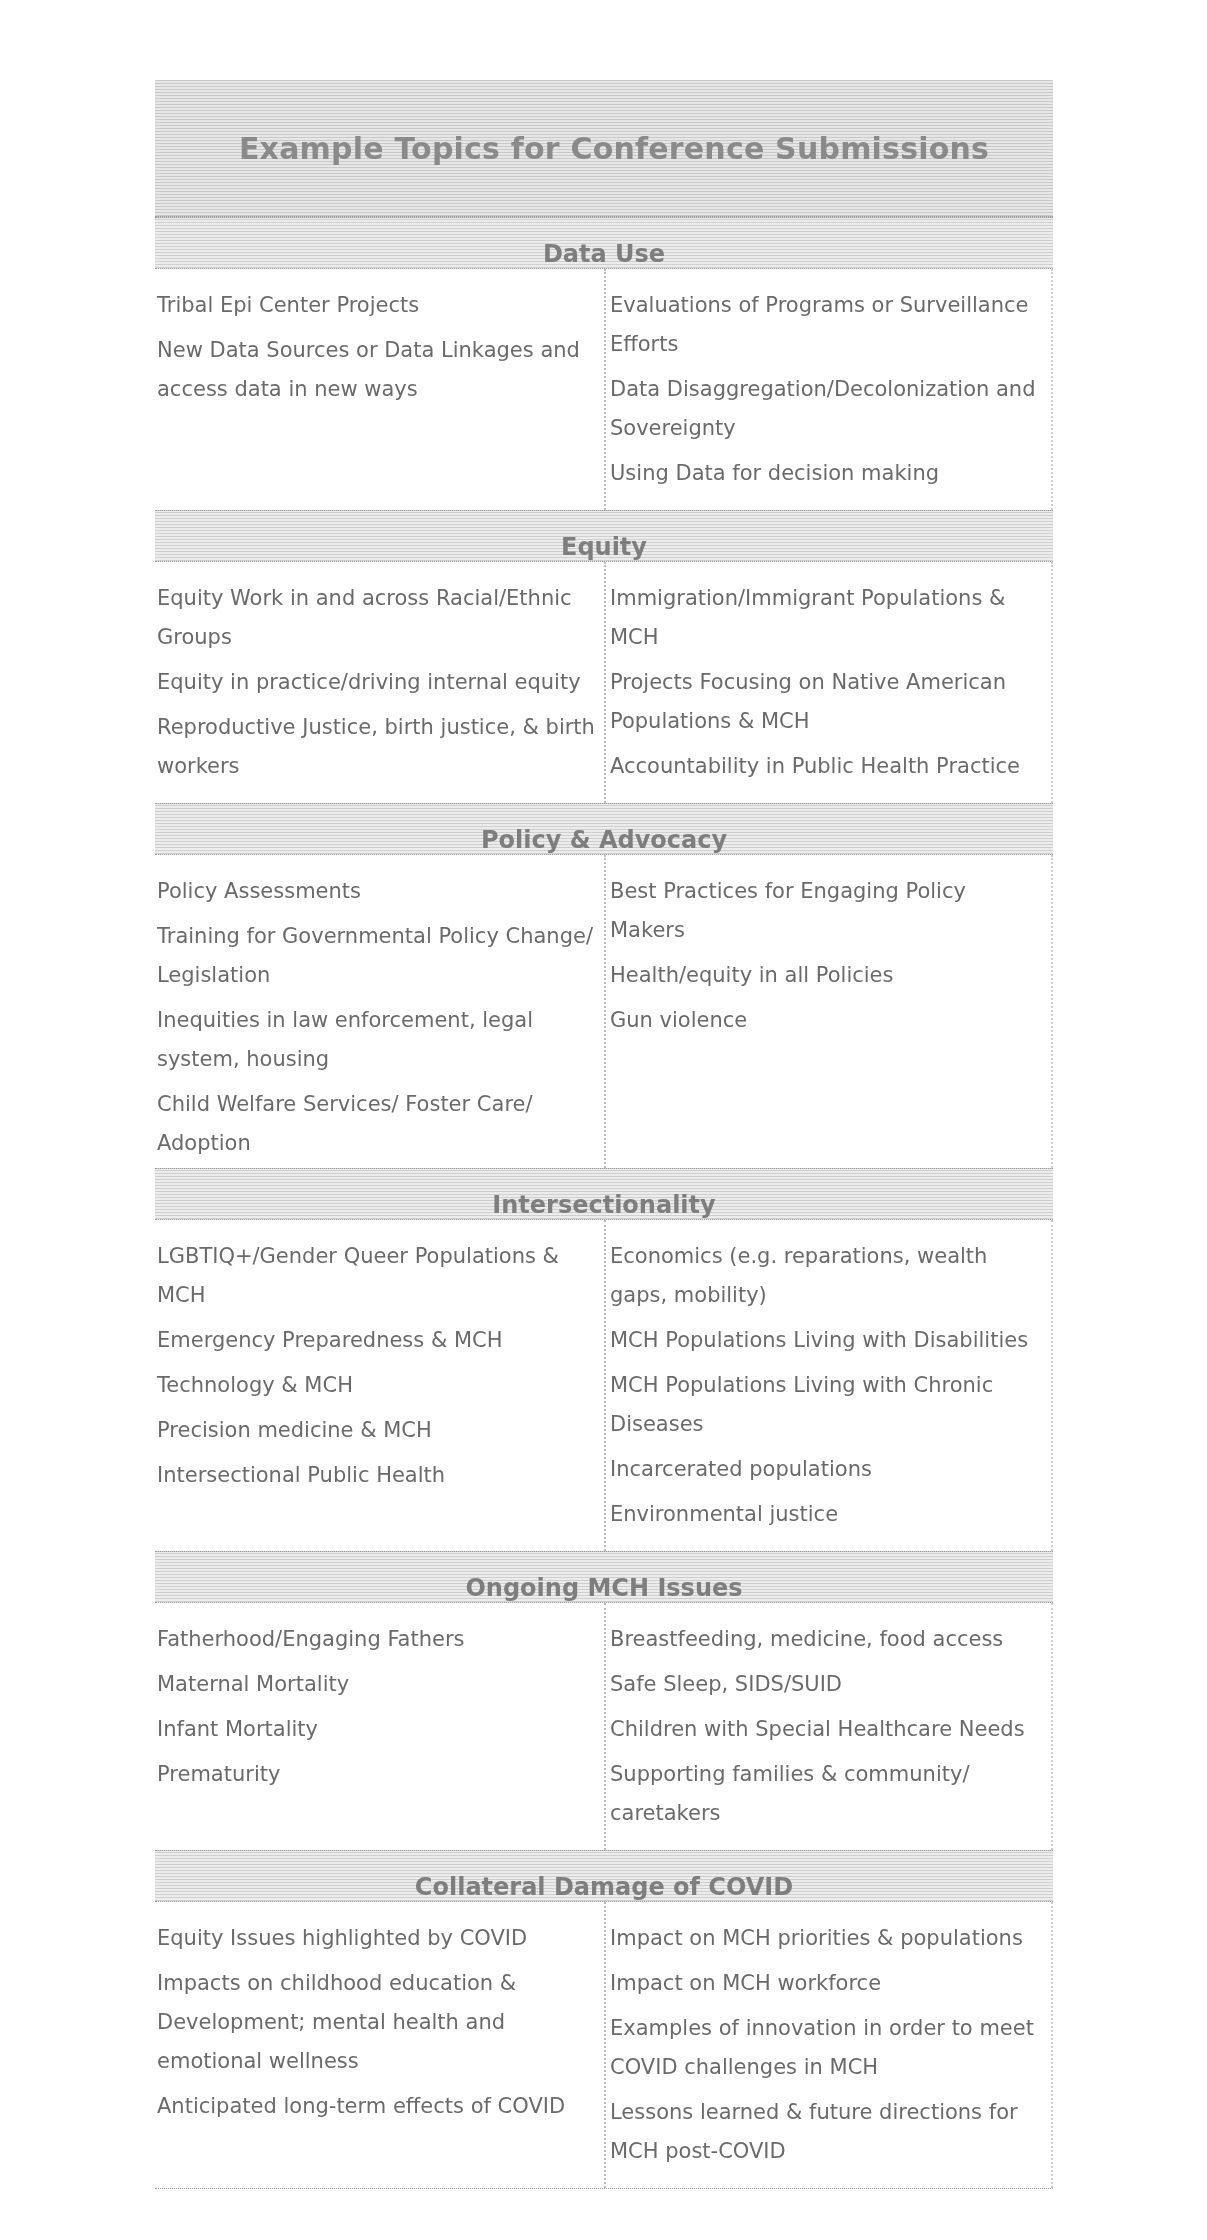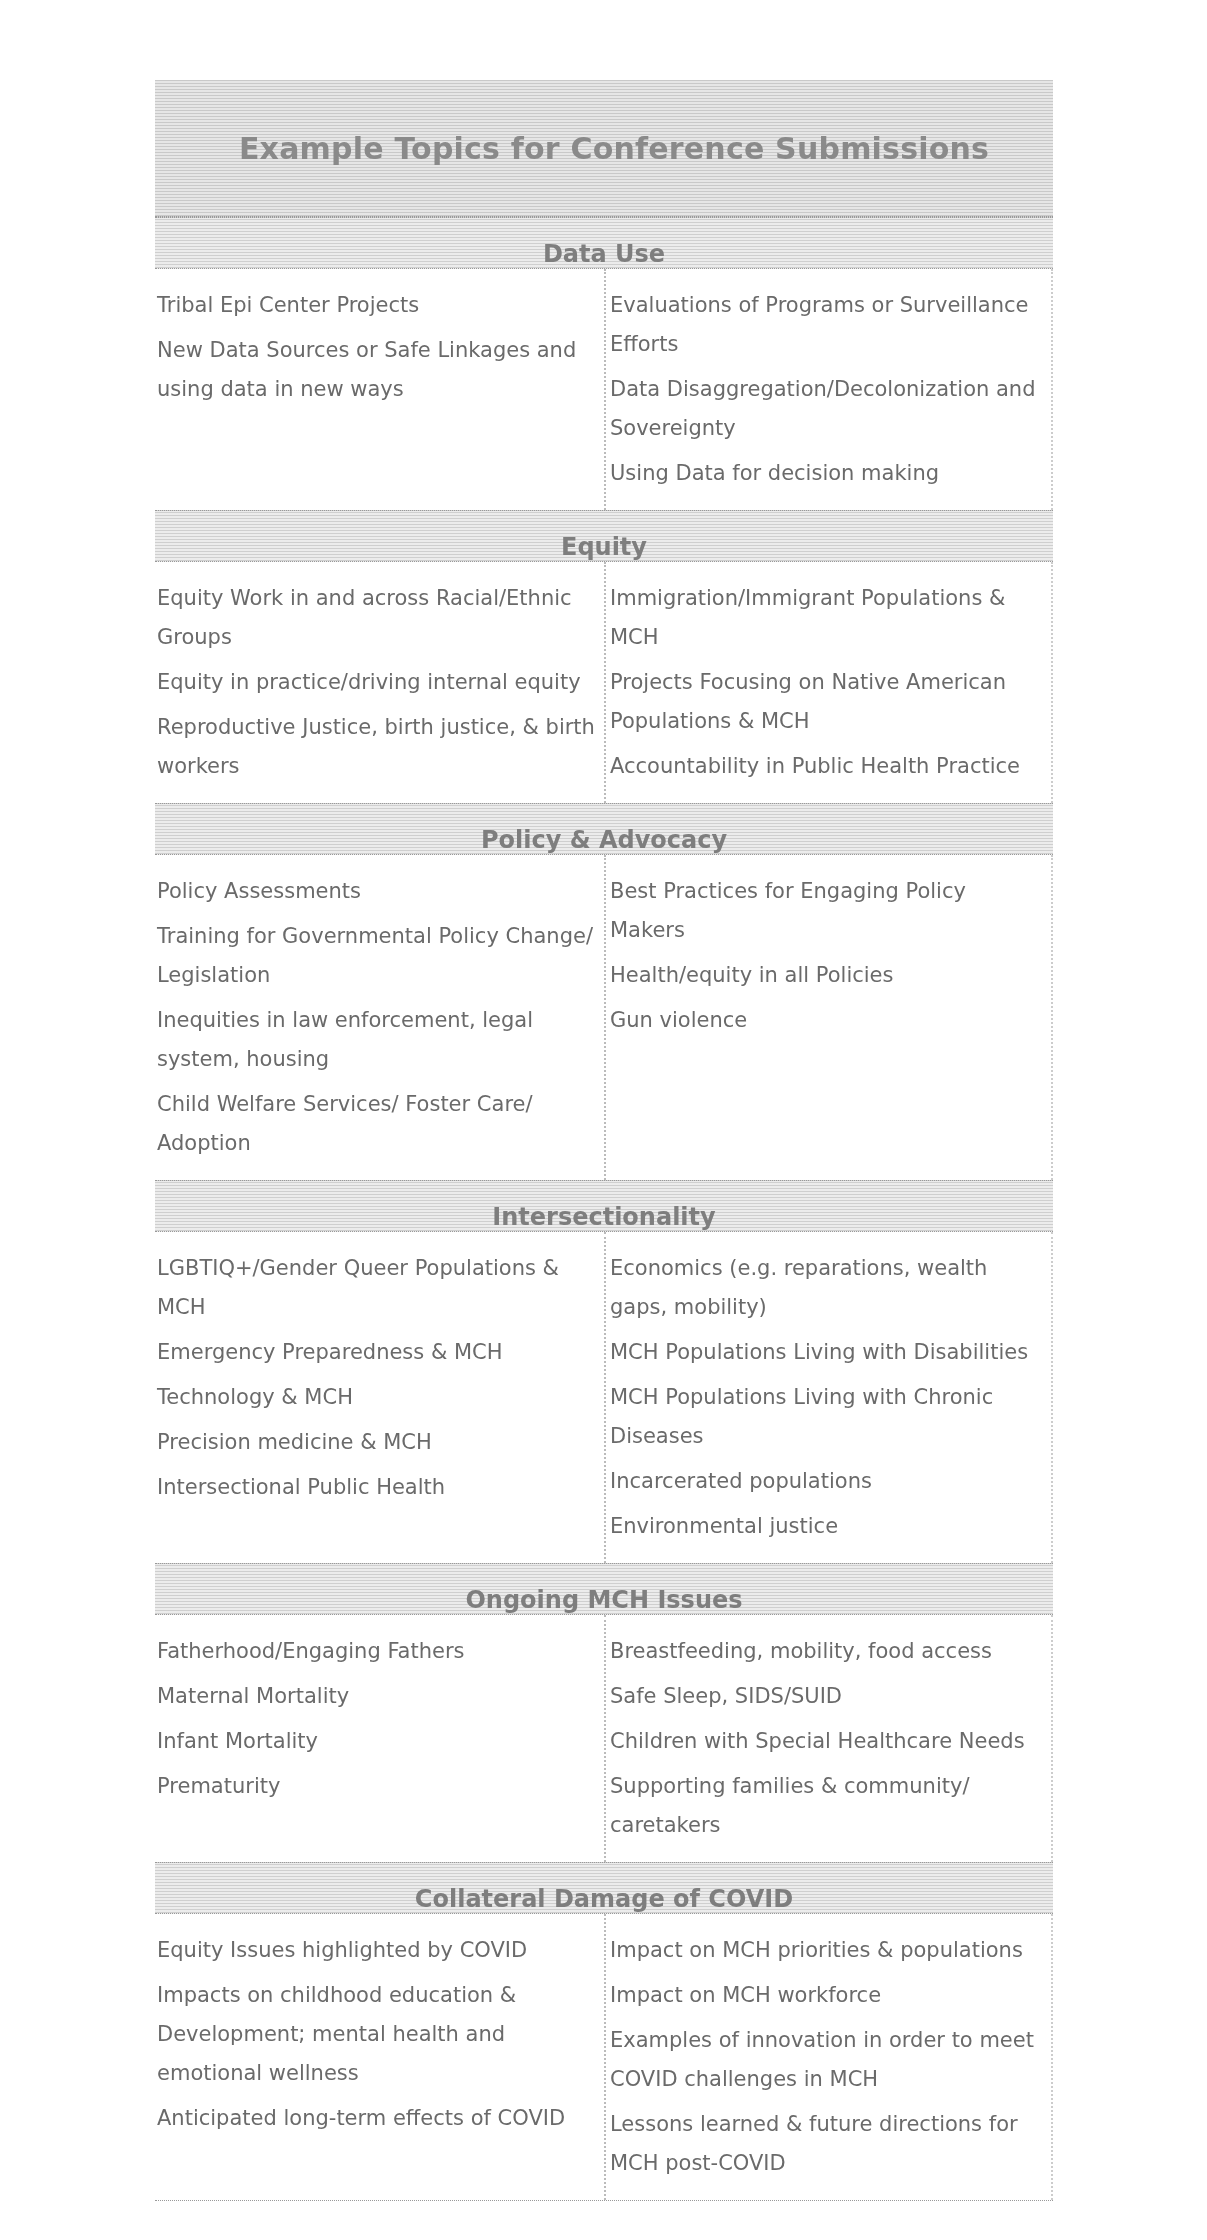--- a/index.html
+++ b/index.html
@@ -14,40 +14,40 @@
     .title { font-size: 30px; font-weight: bold; color: #8a8a8a; letter-spacing: 0.2px; margin-left: 20px; }
     .section-header {
       height: 50px;
       background: repeating-linear-gradient(0deg, #cfcfcf 0 1px, #ececec 1px 3px);
       display: flex; align-items: flex-end; justify-content: center;
       border-top: 1px dotted #999; border-bottom: 1px dotted #999;
     }
     .section-header span { font-size: 24px; font-weight: bold; color: #7e7e7e; }
     .section-body { display: flex; position: relative; }
     .col { width: 50%; box-sizing: border-box; display: flex; flex-direction: column; justify-content: flex-start; }
-    .col.left { padding: 14px 6px 14px 2px; }
+    .col.left { padding: 14px 6px 2px 2px; }
     .col.right { padding: 14px 14px 14px 4px; border-left: 2px dotted #bbb; border-right: 2px dotted #ccc; }
     .item { font-size: 21px; line-height: 39px; color: #6a6a6a; margin: 3px 0; }
     .bottom-rule { border-top: 1px dotted #999; }
   </style>
 </head>
 <body>
 
 <div class="doc">
   <div class="title-band">
     <span class="title">Example Topics for Conference Submissions</span>
   </div>
   <div id="sections">
       <div class="section-header">
         <span>Data Use</span>
       </div>
       <div class="section-body">
         <div class="col left">
           <div class="item">Tribal Epi Center Projects</div>
-          <div class="item">New Data Sources or Safe Linkages and using data in new ways</div>
+          <div class="item">New Data Sources or Data Linkages and access data in new ways</div>
         </div>
         <div class="col right">
           <div class="item">Evaluations of Programs or Surveillance Efforts</div>
           <div class="item">Data Disaggregation/Decolonization and Sovereignty</div>
           <div class="item">Using Data for decision making</div>
         </div>
       </div>
       <div class="section-header">
         <span>Equity</span>
       </div>
@@ -102,21 +102,21 @@
         <span>Ongoing MCH Issues</span>
       </div>
       <div class="section-body">
         <div class="col left">
           <div class="item">Fatherhood/Engaging Fathers</div>
           <div class="item">Maternal Mortality</div>
           <div class="item">Infant Mortality</div>
           <div class="item">Prematurity</div>
         </div>
         <div class="col right">
-          <div class="item">Breastfeeding, mobility, food access</div>
+          <div class="item">Breastfeeding, medicine, food access</div>
           <div class="item">Safe Sleep, SIDS/SUID</div>
           <div class="item">Children with Special Healthcare Needs</div>
           <div class="item">Supporting families &amp; community/ caretakers</div>
         </div>
       </div>
       <div class="section-header">
         <span>Collateral Damage of COVID</span>
       </div>
       <div class="section-body">
         <div class="col left">

